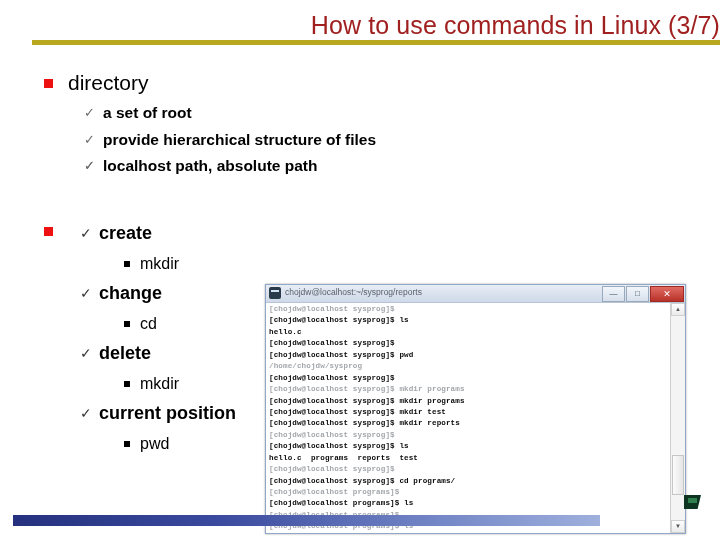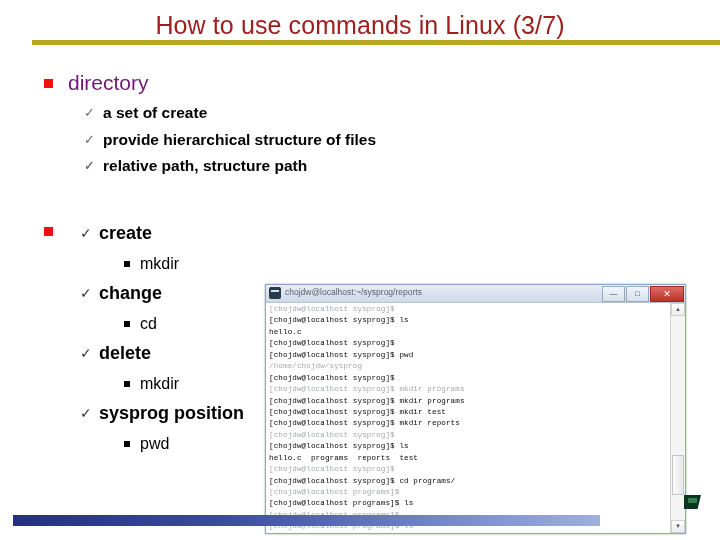--- a/index.html
+++ b/index.html
@@ -14,21 +14,21 @@
     overflow: hidden;
     position: relative;
   }
 
   
   .slide-title {
     position: absolute;
     left: 0;
     top: 11px;
     width: 720px;
-    text-align: center;
+    text-align: right;
     font-size: 25px;
     color: #a02020;
     letter-spacing: 0.1px;
     white-space: nowrap;
   }
   .title-rule {
     position: absolute;
     left: 32px;
     top: 40px;
     width: 690px;
@@ -41,21 +41,21 @@
     position: absolute;
     left: 0;
     top: 68px;
     width: 720px;
   }
 
   .lvl1 {
     position: relative;
     padding-left: 68px;
     font-size: 21px;
-    color: #701a75;
+    color: #000000;
     line-height: 30px;
     margin-bottom: 2px;
   }
   .lvl1 .sq1 {
     position: absolute;
     left: 44px;
     top: 11px;
     width: 9px;
     height: 9px;
     background: #ee1111;
@@ -185,20 +185,21 @@
     background: linear-gradient(to bottom, #e06b63, #b8322a);
     border-color: #a02a22;
   }
   .win-btn.close span { color: #ffffff; font-size: 9px; }
 
   .term-body {
     position: relative;
     height: 230px;
     background: #ffffff;
     overflow: hidden;
+    font-weight: bold;
   }
   .term-lines {
     position: absolute;
     left: 3px;
     top: 1px;
     right: 16px;
     font-family: "Liberation Mono", monospace;
     font-size: 7.6px;
     line-height: 11.45px;
     color: #0a0a0a;
@@ -281,32 +282,32 @@
 
 <div class="content">
 
   <div class="lvl1">
     <span class="sq1"></span>
     <span>directory</span>
   </div>
 
   <div class="lvl2">
     <span class="chk">✓</span>
-    <span>a set of create</span>
+    <span>a set of root</span>
   </div>
   <div class="lvl2">
     <span class="chk">✓</span>
     <span>provide hierarchical structure of files</span>
   </div>
   <div class="lvl2">
     <span class="chk">✓</span>
   </div>
   <div class="lvl2">
     <span class="chk">✓</span>
-    <span>relative path, structure path</span>
+    <span>localhost path, absolute path</span>
   </div>
 
   <div class="gap-block"></div>
 
   <div class="lvl1">
     <span class="sq1"></span>
   </div>
 
   <div class="lvl2 lvl2-big">
     <span class="chk">✓</span>
@@ -330,21 +331,21 @@
     <span class="chk">✓</span>
     <span>delete</span>
   </div>
   <div class="lvl3">
     <span class="sq3"></span>
     <span>mkdir</span>
   </div>
 
   <div class="lvl2 lvl2-big">
     <span class="chk">✓</span>
-    <span>sysprog position</span>
+    <span>current position</span>
   </div>
   <div class="lvl3">
     <span class="sq3"></span>
     <span>pwd</span>
   </div>
 
 </div>
 
 <div class="terminal">
   <div class="term-titlebar">

